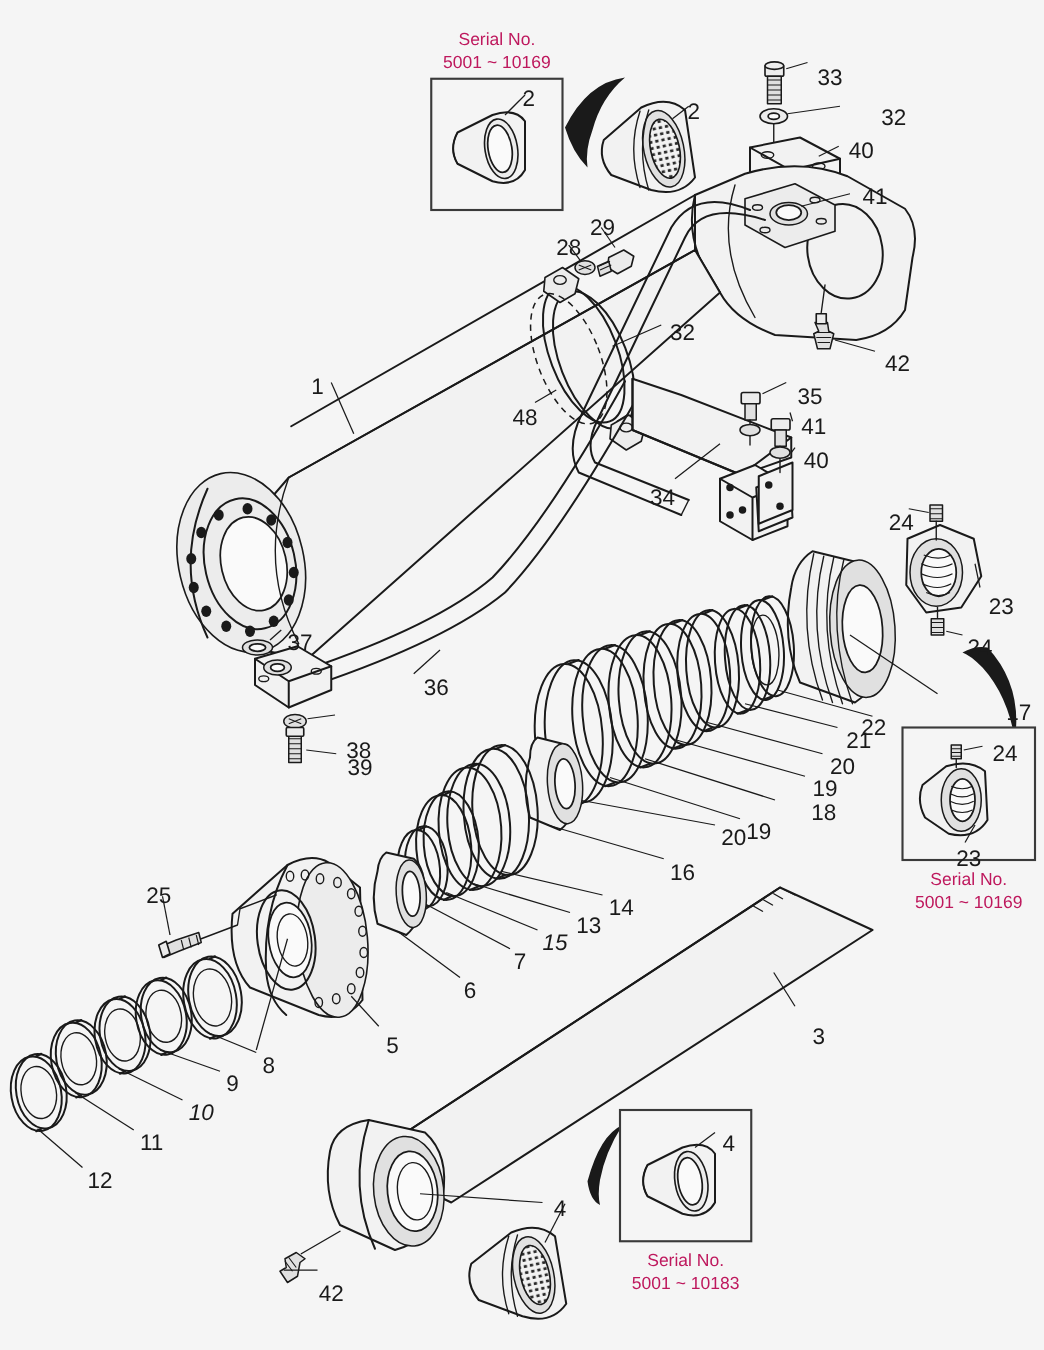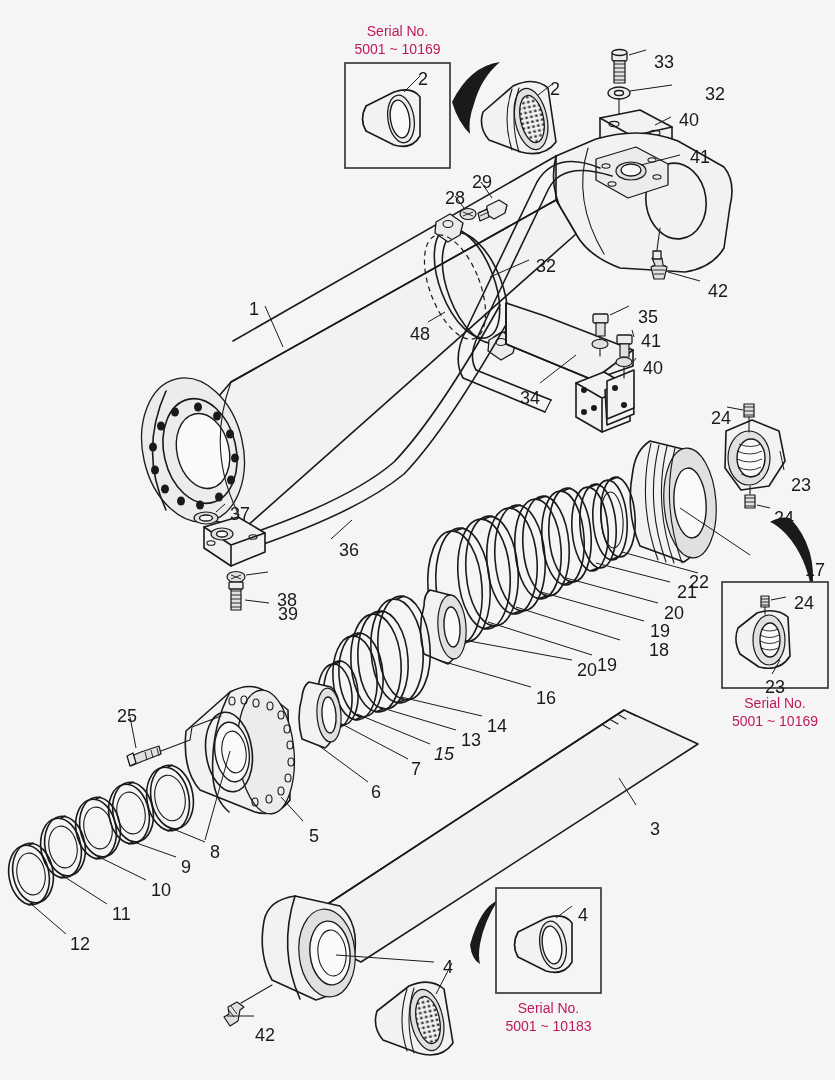--- a/index.html
+++ b/index.html
@@ -511,21 +511,21 @@
       <div class="lbl" style="left: 418px; top: 70px;">2</div>
       <div class="lbl" style="left: 550px; top: 80px;">2</div>
       <div class="lbl" style="left: 650px; top: 820px;">3</div>
       <div class="lbl" style="left: 443px; top: 958px;">4</div>
       <div class="lbl" style="left: 578px; top: 906px;">4</div>
       <div class="lbl" style="left: 309px; top: 827px;">5</div>
       <div class="lbl" style="left: 371px; top: 783px;">6</div>
       <div class="lbl" style="left: 411px; top: 760px;">7</div>
       <div class="lbl" style="left: 210px; top: 843px;">8</div>
       <div class="lbl" style="left: 181px; top: 858px;">9</div>
-      <div class="lbl" style="left: 151px; top: 881px;">10</div>
+      <div class="lbl" style="left: 151px; top: 881px; font-style: italic;">10</div>
       <div class="lbl" style="left: 112px; top: 905px;">11</div>
       <div class="lbl" style="left: 70px; top: 935px;">12</div>
       <div class="lbl" style="left: 461px; top: 731px;">13</div>
       <div class="lbl" style="left: 487px; top: 717px;">14</div>
       <div class="lbl" style="left: 434px; top: 745px; font-style: italic;">15</div>
       <div class="lbl" style="left: 536px; top: 689px;">16</div>
       <div class="lbl" style="left: 757px; top: 561px; margin-left: 48px;">17</div>
       <div class="lbl" style="left: 608px; top: 641px; margin-left: 41px;">18</div>
       <div class="lbl" style="left: 597px; top: 656px;">19</div>
       <div class="lbl" style="left: 650px; top: 622px;">19</div>

